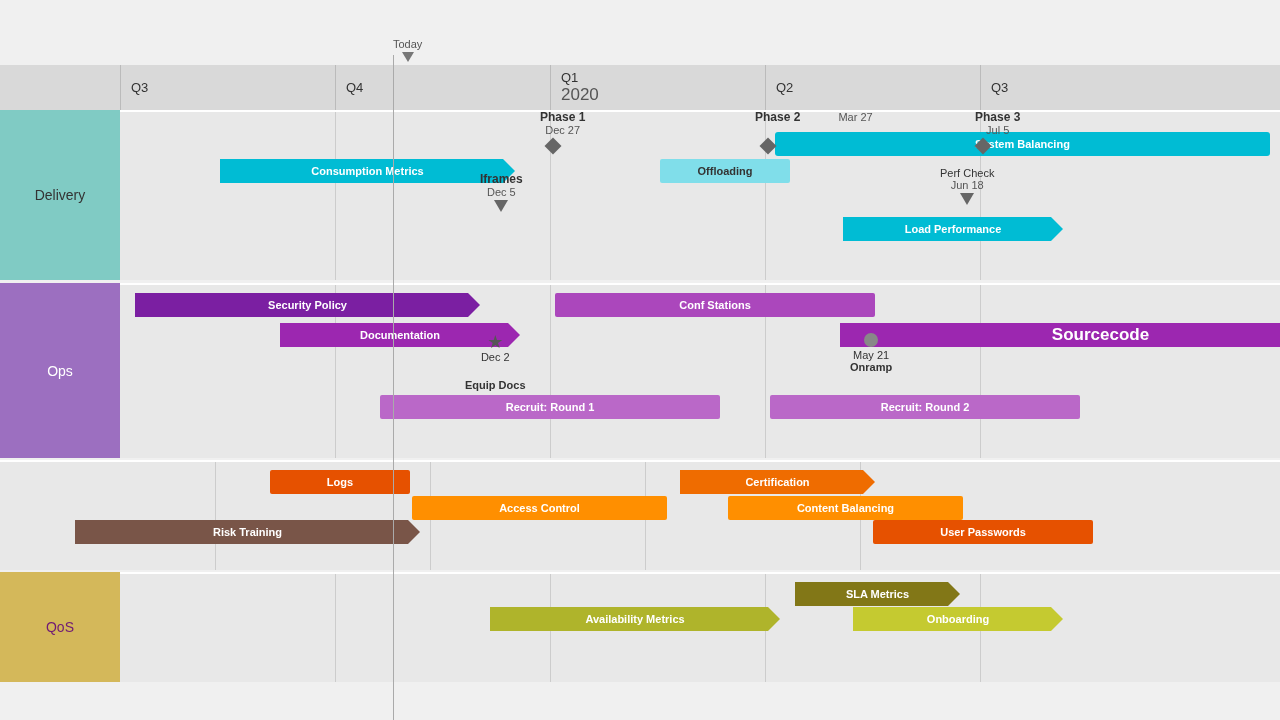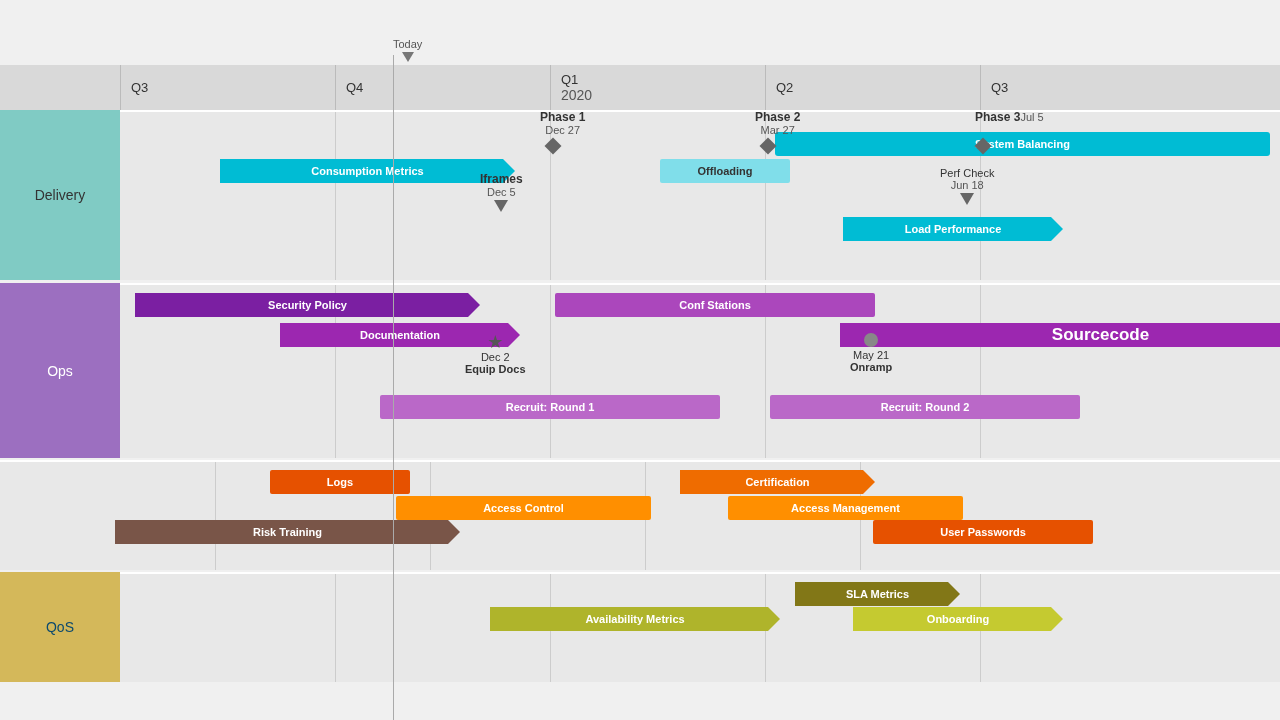--- a/index.html
+++ b/index.html
@@ -66,21 +66,21 @@
       flex-direction: column;
       justify-content: center;
       padding-left: 10px;
     }
     .quarter-label {
       font-size: 13px;
       color: #333;
       font-weight: normal;
     }
     .year-label {
-      font-size: 14px;
+      font-size: 17px;
       color: #555;
     }
 
     
     
     
     
     
     
 
@@ -172,26 +172,26 @@
     </div>
   </div>
 
   <div style="position:absolute; top:110px; left:120px; right:0; height:170px; pointer-events:none; z-index:6;">
 
     <div style="position:absolute; left:420px; top:0; display:flex; flex-direction:column; align-items:center;">
       <span style="font-size:12px; font-weight:bold; color:#333;">Phase 1</span>
       <span style="font-size:11px; color:#555;">Dec 27</span>
     </div>
 
-    <div style="position:absolute; left:635px; top:0; display:flex; flex-direction:column; align-items:center;">
+    <div style="position:absolute; left:635px; top:0; display:flex; flex-direction:row; align-items:center;">
       <span style="font-size:12px; font-weight:bold; color:#333;">Phase 2</span>
-      <span style="font-size:11px; color:#555;">Mar 27</span>
-    </div>
-
-    <div style="position:absolute; left:855px; top:0; display:flex; align-items:center;">
+      <span style="font-size:11px; color:#555;padding-left:38px;">Mar 27</span>
+    </div>
+
+    <div style="position:absolute; left:855px; top:0; display:flex; flex-direction:column; align-items:center;">
       <span style="font-size:12px; font-weight:bold; color:#333;">Phase 3</span>
       <span style="font-size:11px; color:#555;">Jul 5</span>
     </div>
   </div>
 
   <div class="section-row" style="position:absolute; top:110px; left:0; right:0; height:170px;">
     <div class="row-label delivery-label" style="height:170px; color:#333; font-size:14px;">
       <span>Delivery</span>
     </div>
     <div class="row-content" style="height:170px; position:relative;">
@@ -258,21 +258,21 @@
         <span>Documentation</span>
       </div>
 
       <div style="position:absolute; left:720px; top:38px; width:521px; height:24px; background:#9c27b0; display:flex; align-items:center; justify-content:center; color:#fff; font-size:17px; font-weight:bold; clip-path: polygon(0% 0%, calc(100% - 12px) 0%, 100% 50%, calc(100% - 12px) 100%, 0% 100%); z-index:3;">
         <span>Sourcecode</span>
       </div>
 
       <div style="position:absolute; left:345px; top:48px; text-align:center; z-index:6;">
         <div style="font-size:18px; color:#555; line-height:1;">★</div>
         <div style="font-size:11px; color:#333;">Dec 2</div>
-        <div style="font-size:11px; font-weight:bold; color:#333;">Equip Docs</div>
+        <div style="font-size:11px; font-weight:bold; color:#333;margin-top:16px;">Equip Docs</div>
       </div>
 
       <div style="position:absolute; left:730px; top:48px; text-align:center; z-index:6;">
         <div style="width:14px; height:14px; background:#888; border-radius:50%; margin:0 auto;"></div>
         <div style="font-size:11px; color:#333; margin-top:2px;">May 21</div>
         <div style="font-size:11px; font-weight:bold; color:#333;">Onramp</div>
       </div>
 
       <div class="bar" style="left:260px; top:110px; width:340px; background:#ba68c8; color:#fff;">
         <span>Recruit: Round 1</span>
@@ -292,40 +292,40 @@
       <div class="vline" style="left:860px;"></div>
 
       <div class="bar" style="left:270px; top:8px; width:140px; background:#e65100;">
         <span>Logs</span>
       </div>
 
       <div style="position:absolute; left:680px; top:8px; width:195px; height:24px; background:#ef6c00; display:flex; align-items:center; justify-content:center; color:#fff; font-size:11px; font-weight:bold; clip-path: polygon(0% 0%, calc(100% - 12px) 0%, 100% 50%, calc(100% - 12px) 100%, 0% 100%); z-index:3;">
         <span>Certification</span>
       </div>
 
-      <div class="bar" style="left:396px; top:34px; width:255px; background:#ff8f00; color:#fff;">
+      <div class="bar" style="left:412px; top:34px; width:255px; background:#ff8f00; color:#fff;">
         <span>Access Control</span>
       </div>
 
       <div class="bar" style="left:728px; top:34px; width:235px; background:#ff8f00; color:#fff;">
-        <span>Access Management</span>
-      </div>
-
-      <div style="position:absolute; left:75px; top:58px; width:345px; height:24px; background:#795548; display:flex; align-items:center; justify-content:center; color:#fff; font-size:11px; font-weight:bold; clip-path: polygon(0% 0%, calc(100% - 12px) 0%, 100% 50%, calc(100% - 12px) 100%, 0% 100%); z-index:3;margin-left:40px;">
+        <span>Content Balancing</span>
+      </div>
+
+      <div style="position:absolute; left:75px; top:58px; width:345px; height:24px; background:#795548; display:flex; align-items:center; justify-content:center; color:#fff; font-size:11px; font-weight:bold; clip-path: polygon(0% 0%, calc(100% - 12px) 0%, 100% 50%, calc(100% - 12px) 100%, 0% 100%); z-index:3;">
         <span>Risk Training</span>
       </div>
 
       <div class="bar" style="left:873px; top:58px; width:220px; background:#e65100;">
         <span>User Passwords</span>
       </div>
     </div>
   </div>
 
   <div class="section-row" style="position:absolute; top:572px; left:0; right:0; height:110px;">
-    <div class="row-label qos-label" style="height:110px; color:#0c4a6e; font-size:14px;">
+    <div class="row-label qos-label" style="height:110px; color:#701a75; font-size:14px;">
       <span>QoS</span>
     </div>
     <div class="row-content" style="height:110px; position:relative;">
       <div class="vline" style="left:215px;"></div>
       <div class="vline" style="left:430px;"></div>
       <div class="vline" style="left:645px;"></div>
       <div class="vline" style="left:860px;"></div>
 
       <div style="position:absolute; left:675px; top:8px; width:165px; height:24px; background:#827717; display:flex; align-items:center; justify-content:center; color:#fff; font-size:11px; font-weight:bold; clip-path: polygon(0% 0%, calc(100% - 12px) 0%, 100% 50%, calc(100% - 12px) 100%, 0% 100%); z-index:3;">
         <span>SLA Metrics</span>

